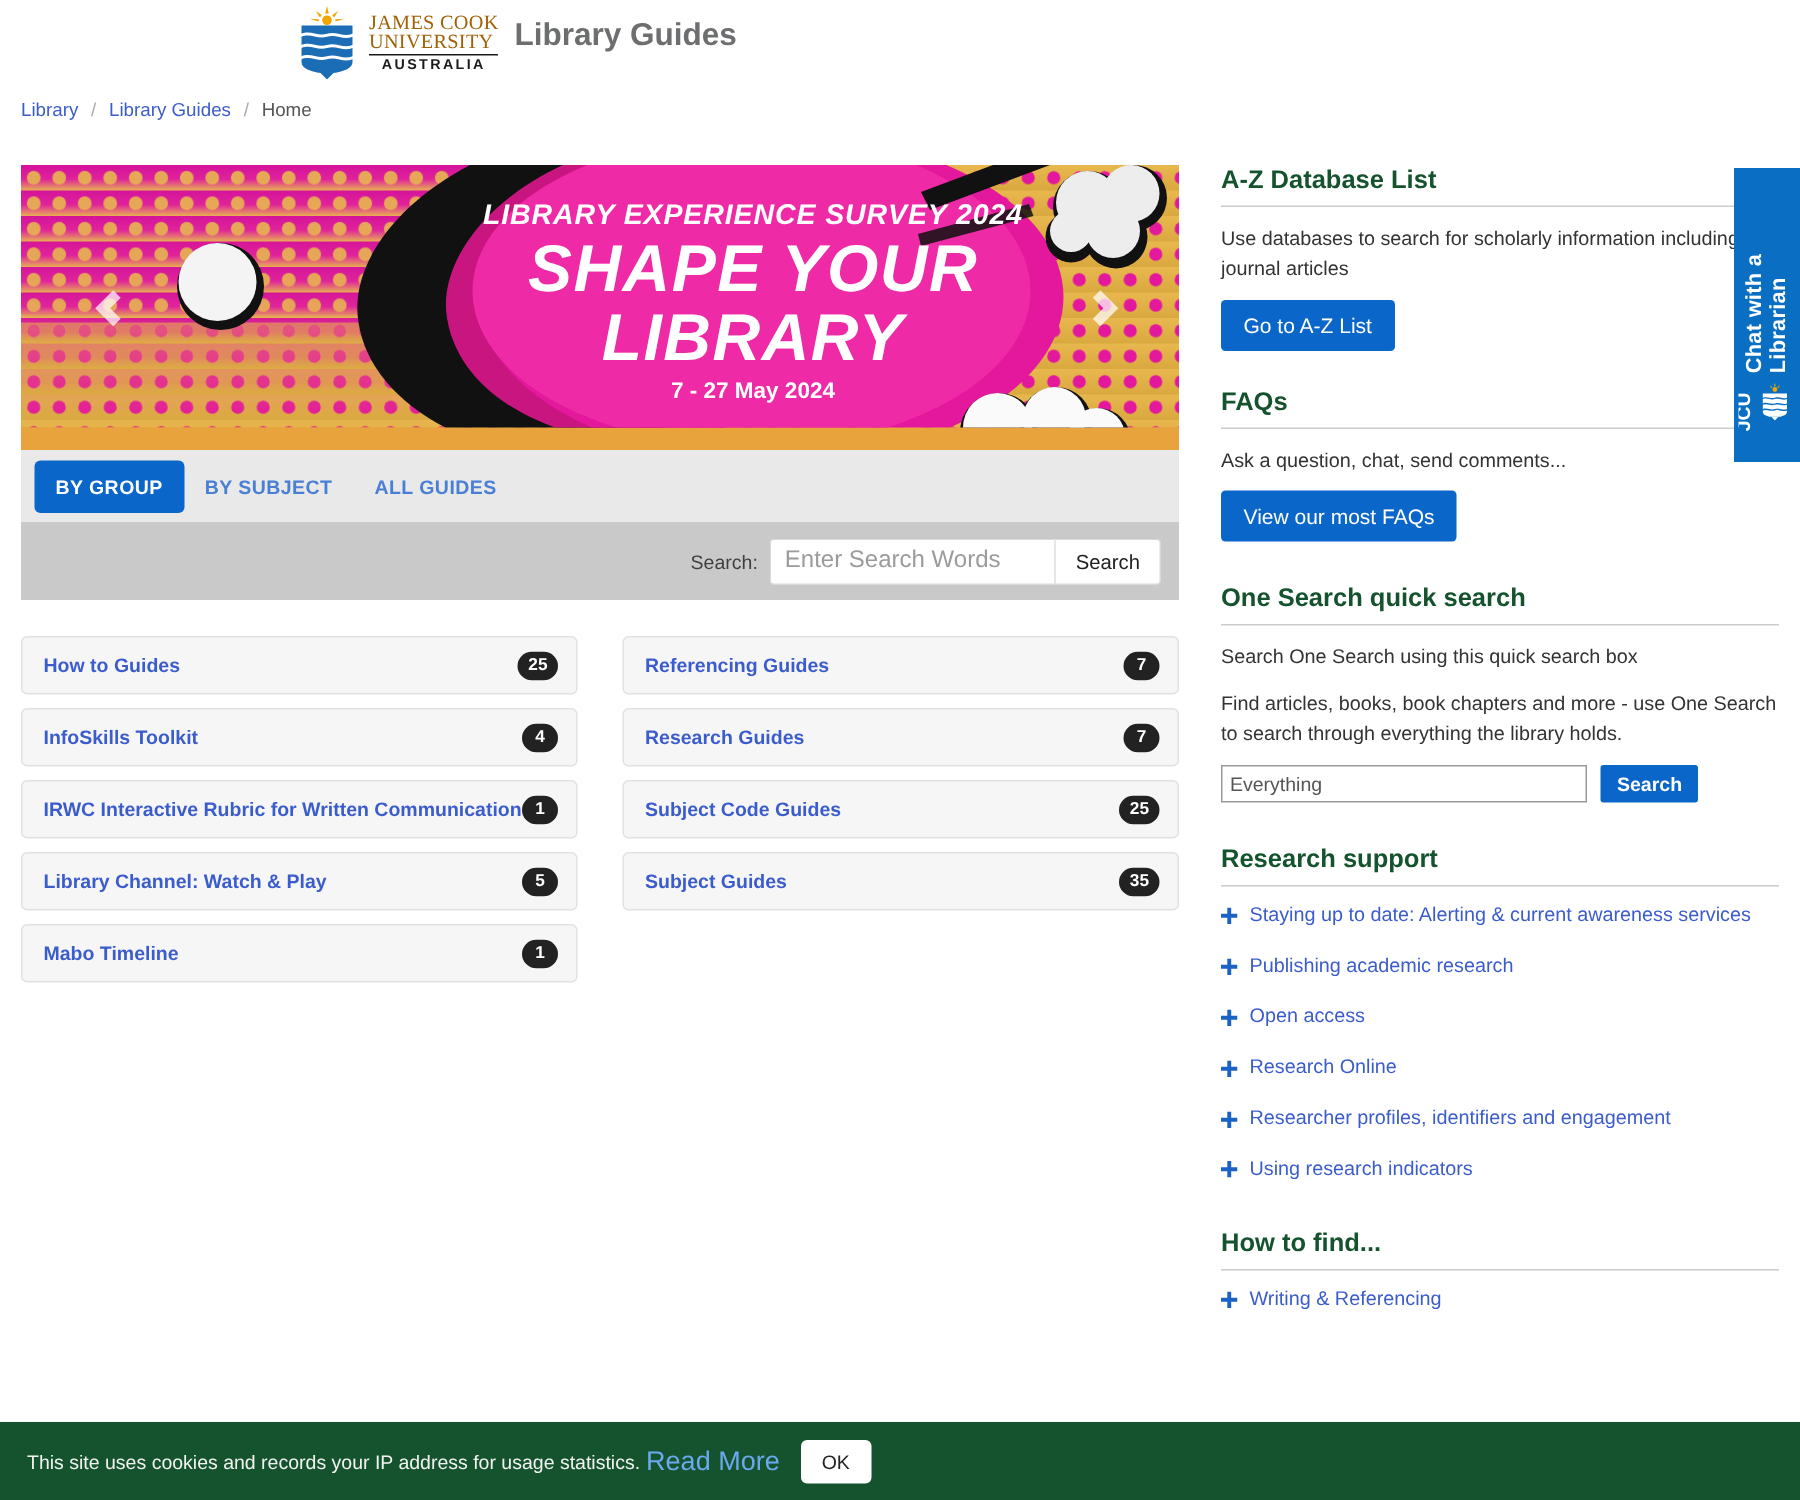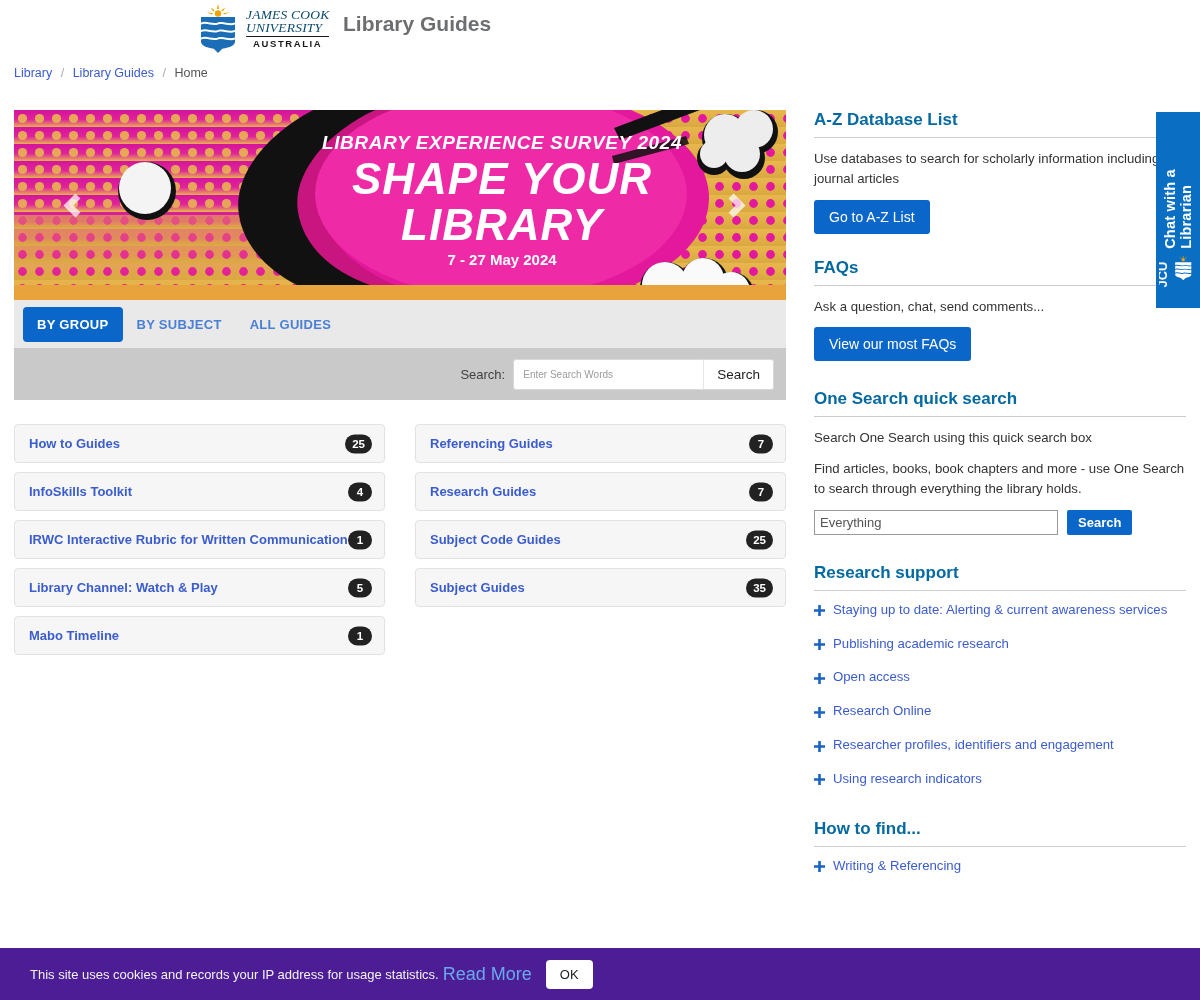--- a/index.html
+++ b/index.html
@@ -18,23 +18,22 @@
     display: flex; align-items: center;
   }
   .logo-wrap {
     position: absolute; left: 196px; top: 3px;
     display: flex; align-items: center; gap: 6px;
   }
   .logo-shield { width: 44px; height: 50px; display: block; }
   .logo-text { display: flex; flex-direction: column; line-height: 1; }
   .logo-l1, .logo-l2 {
     font-family: "Liberation Serif", serif;
-    font-size: 13.5px; letter-spacing: .2px; color: #0c4a6e;
+    font-size: 13.5px; letter-spacing: .2px; color: #a16207;
     font-weight: 400;
-    font-style: italic;
   }
   .logo-l2 { border-bottom: 1.6px solid #1a1a1a; padding-bottom: 1px; margin-bottom: 2px; }
   .logo-l3 {
     font-family: "Liberation Sans", sans-serif;
     font-size: 9.5px; letter-spacing: 1.6px; color: #1a1a1a; font-weight: 700;
     text-align: center;
   }
   .site-title {
     position: absolute; left: 343px; top: 12px;
     font-size: 21px; font-weight: bold; color: #6d6e70;
@@ -88,21 +87,21 @@
   
   .searchbar {
     width: 772px; background: #c9c9c9; height: 52px;
     display: flex; align-items: center; justify-content: flex-end;
     padding-right: 12px;
   }
   .searchbar label { font-size: 13px; color: #404040; margin-right: 8px; }
   .search-group { display: flex; height: 31px; }
   .search-input {
     width: 190px; height: 31px; border: 1px solid #d9d9d9; border-right: none;
-    background: #fff; font-size: 10px; color: #701a75; padding: 0 9px;
+    background: #fff; font-size: 16px; color: #701a75; padding: 0 9px;
     border-radius: 3px 0 0 3px; outline: none;
   }
   .search-input::placeholder { color: #9b9b9b; }
   .search-btn {
     height: 31px; border: 1px solid #d9d9d9; border-left: 1px solid #e6e6e6;
     background: #fff; font-size: 13.5px; color: #222; padding: 0 13px;
     border-radius: 0 3px 3px 0; cursor: pointer;
     font-family: "Liberation Sans", sans-serif;
   }
 
@@ -125,21 +124,21 @@
     position: absolute; right: 12px; top: 50%; transform: translateY(-50%);
     min-width: 24px; height: 19px; border-radius: 10px;
     background: #222; color: #fff; font-size: 11.5px; font-weight: bold;
     display: flex; align-items: center; justify-content: center; padding: 0 7px;
   }
 
   
   .side-col { position: absolute; left: 814px; top: 110px; width: 372px; }
   .box { margin-bottom: 6px; }
   .box-head {
-    font-size: 17px; font-weight: bold; color: #0369a1;
+    font-size: 17px; font-weight: bold; color: #14532d;
     padding-bottom: 7px; border-bottom: 1px solid #ccc; margin-bottom: 11px;
   }
   .box p { margin: 0 0 10px 0; font-size: 13.2px; color: #333; line-height: 1.55; }
   .btn-blue {
     display: inline-block; background: #0a66c8; color: #fff;
     font-size: 14px; padding: 9px 15px; border: none; border-radius: 3px;
     cursor: pointer; font-family: "Liberation Sans", sans-serif;
   }
   .os-group { display: flex; align-items: stretch; margin-top: 4px; }
   .os-input {
@@ -172,21 +171,21 @@
   .chat-tab .ct-text {
     writing-mode: vertical-rl; transform: rotate(180deg);
     color: #fff; font-size: 14.5px; font-weight: bold; letter-spacing: .2px;
     margin-bottom: 4px;
   }
   .chat-logo { width: 38px; height: 52px; display:block; margin-bottom: 2px;}
 
   
   .cookie-bar {
     position: absolute; left: 0; bottom: 0; width: 1200px; height: 52px;
-    background: #4c1d95; display: flex; align-items: center; padding-left: 30px;
+    background: #14532d; display: flex; align-items: center; padding-left: 18px;
     z-index: 40;
   }
   .cookie-bar .ctext { font-size: 13px; color: #f2f2f2; }
   .cookie-bar .clink { font-size: 18px; color: #6aa9ee; margin-left: 4px; text-decoration: none; cursor: pointer; }
   .cookie-ok {
     margin-left: 14px; background: #fff; color: #222; border: none;
     border-radius: 4px; font-size: 13px; padding: 7px 14px; cursor: pointer;
     font-family: "Liberation Sans", sans-serif;
   }
 </style>

